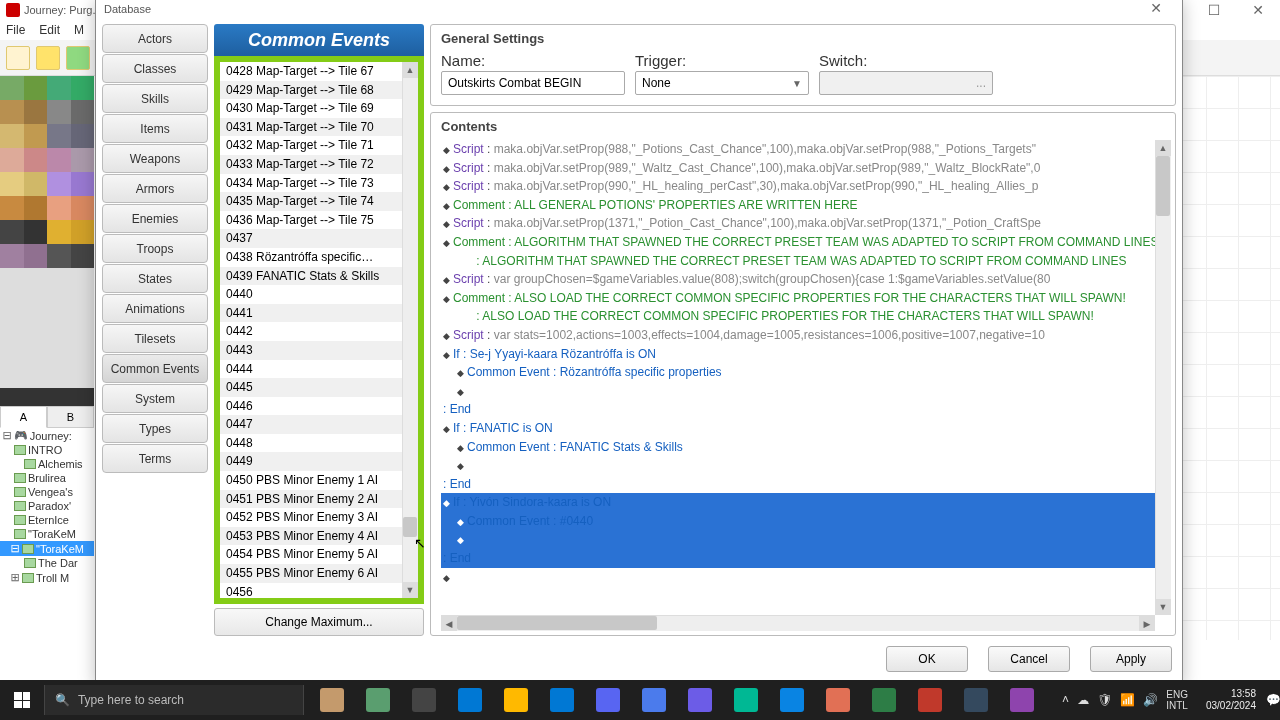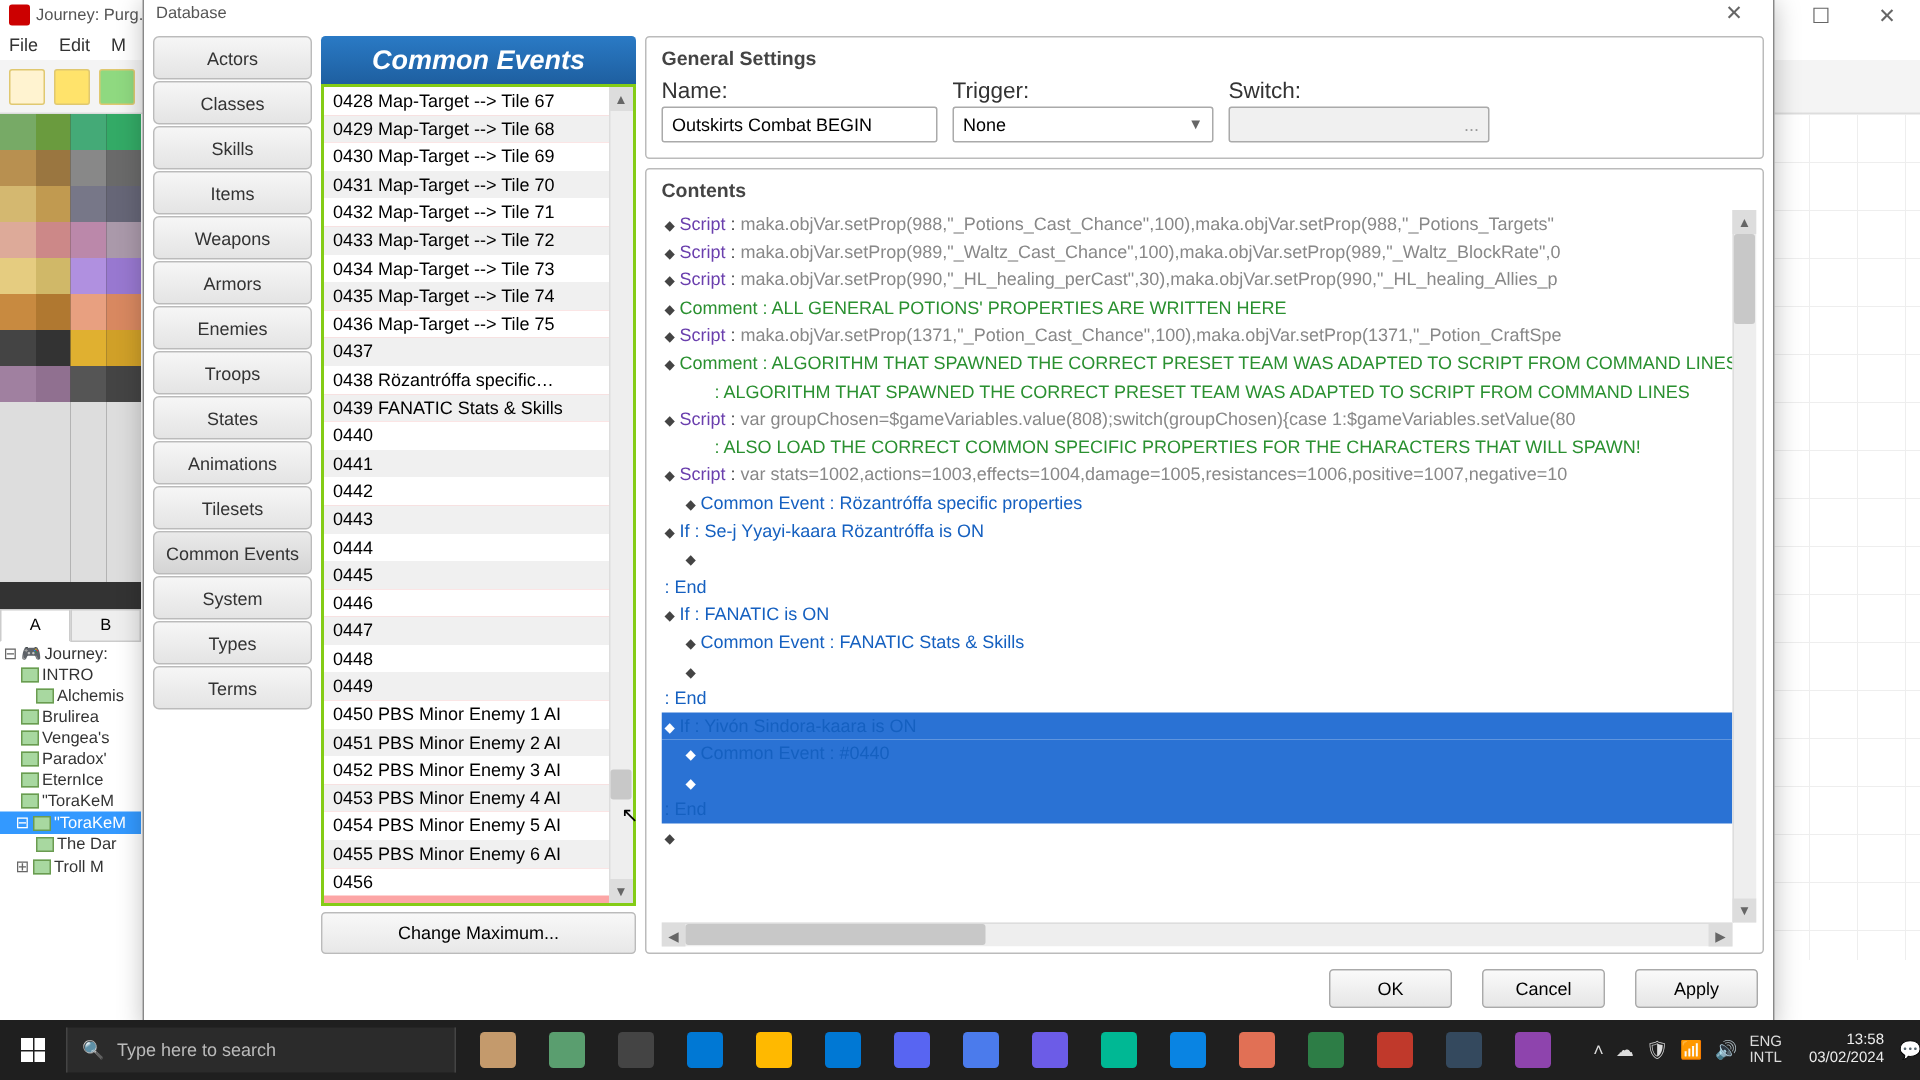--- a/index.html
+++ b/index.html
@@ -75,21 +75,21 @@
 .db-body { position: absolute; left: 6px; top: 26px; right: 6px; bottom: 46px; display: flex; gap: 6px; }
 
 
 .cat-col { width: 106px; display: flex; flex-direction: column; }
 .cat-tab { height: 29px; background: linear-gradient(#f6f6f6,#e4e4e4); border: 1px solid #bbb; border-radius: 4px; margin-bottom: 1px; display: flex; align-items: center; justify-content: center; font-size: 12px; color: #333; }
 .cat-tab.active { background: linear-gradient(#eaeaea,#d4d4d4); font-weight: 500; }
 
 
 .item-col { width: 210px; display: flex; flex-direction: column; }
 .col-header { height: 32px; background: linear-gradient(#2a7ac5,#1e5fa0); color: #fff; font-weight: bold; font-style: italic; font-size: 18px; display: flex; align-items: center; justify-content: center; border-radius: 3px 3px 0 0; }
-.item-list { flex: 1; border: 2px solid #84cc16; background: #fca5a5; overflow: hidden; position: relative; font-family: Consolas, monospace; font-size: 12px; }
+.item-list { flex: 1; border: 6px solid #84cc16; background: #d946ef; overflow: hidden; position: relative; font-family: Consolas, monospace; font-size: 12px; }
 .item-list-inner { position: absolute; inset: 0 16px 0 0; overflow: hidden; }
 .item-row { height: 18.6px; line-height: 18.6px; padding: 0 6px; white-space: nowrap; overflow: hidden; text-overflow: ellipsis; }
 .item-row:nth-child(odd) { background: #fff; }
 .item-row:nth-child(even) { background: #f0f0f0; }
 .list-scroll { position: absolute; right: 0; top: 0; bottom: 0; width: 16px; background: #eee; border-left: 1px solid #ddd; }
 .list-thumb { position: absolute; right: 1px; width: 14px; height: 20px; top: 455px; background: #c8c8c8; border-radius: 2px; }
 .list-arrow { position: absolute; right: 0; width: 16px; height: 16px; background: #ddd; font-size: 9px; text-align: center; line-height: 16px; color: #666; }
 .change-max { height: 28px; border: 1px solid #bbb; background: linear-gradient(#f8f8f8,#e8e8e8); border-radius: 3px; margin-top: 4px; font-size: 12px; }
 
 
@@ -377,24 +377,25 @@
         <div class="code-area">
           <div class="code-inner" id="code-inner">
               <div class="code-line"><span class="diam">◆</span><span class="kw-script">Script</span><span class="col"> : </span><span class="pl">maka.objVar.setProp(988,"_Potions_Cast_Chance",100),maka.objVar.setProp(988,"_Potions_Targets"</span></div>
               <div class="code-line"><span class="diam">◆</span><span class="kw-script">Script</span><span class="col"> : </span><span class="pl">maka.objVar.setProp(989,"_Waltz_Cast_Chance",100),maka.objVar.setProp(989,"_Waltz_BlockRate",0</span></div>
               <div class="code-line"><span class="diam">◆</span><span class="kw-script">Script</span><span class="col"> : </span><span class="pl">maka.objVar.setProp(990,"_HL_healing_perCast",30),maka.objVar.setProp(990,"_HL_healing_Allies_p</span></div>
               <div class="code-line"><span class="diam">◆</span><span class="kw-comment">Comment : ALL GENERAL POTIONS' PROPERTIES ARE WRITTEN HERE</span></div>
               <div class="code-line"><span class="diam">◆</span><span class="kw-script">Script</span><span class="col"> : </span><span class="pl">maka.objVar.setProp(1371,"_Potion_Cast_Chance",100),maka.objVar.setProp(1371,"_Potion_CraftSpe</span></div>
               <div class="code-line"><span class="diam">◆</span><span class="kw-comment">Comment :    ALGORITHM THAT SPAWNED THE CORRECT PRESET TEAM WAS ADAPTED TO SCRIPT FROM COMMAND LINES</span></div>
               <div class="code-line"><span class="diam" style="visibility:hidden">◆</span><span class="kw-comment">&nbsp;&nbsp;&nbsp;&nbsp;&nbsp;&nbsp;&nbsp;:    ALGORITHM THAT SPAWNED THE CORRECT PRESET TEAM WAS ADAPTED TO SCRIPT FROM COMMAND LINES</span></div>
               <div class="code-line"><span class="diam">◆</span><span class="kw-script">Script</span><span class="col"> : </span><span class="pl">var groupChosen=$gameVariables.value(808);switch(groupChosen){case 1:$gameVariables.setValue(80</span></div>
+              <div class="code-line"><span class="diam">◆</span><span class="kw-comment">Comment :    ALSO LOAD THE CORRECT COMMON SPECIFIC PROPERTIES FOR THE CHARACTERS THAT WILL SPAWN!</span></div>
               <div class="code-line"><span class="diam" style="visibility:hidden">◆</span><span class="kw-comment">&nbsp;&nbsp;&nbsp;&nbsp;&nbsp;&nbsp;&nbsp;:    ALSO LOAD THE CORRECT COMMON SPECIFIC PROPERTIES FOR THE CHARACTERS THAT WILL SPAWN!</span></div>
               <div class="code-line"><span class="diam">◆</span><span class="kw-script">Script</span><span class="col"> : </span><span class="pl">var stats=1002,actions=1003,effects=1004,damage=1005,resistances=1006,positive=1007,negative=10</span></div>
+              <div class="code-line"><span class="diam">◆</span><span class="kw-if">If : Se-j Yyayi-kaara Rözantróffa is ON</span></div>
               <div class="code-line ind1"><span class="diam">◆</span><span class="kw-ce">Common Event : Rözantróffa specific properties</span></div>
-              <div class="code-line"><span class="diam">◆</span><span class="kw-if">If : Se-j Yyayi-kaara Rözantróffa is ON</span></div>
               <div class="code-line ind1"><span class="diam">◆</span></div>
               <div class="code-line"><span class="kw-end">: End</span></div>
               <div class="code-line"><span class="diam">◆</span><span class="kw-if">If : FANATIC is ON</span></div>
               <div class="code-line ind1"><span class="diam">◆</span><span class="kw-ce">Common Event : FANATIC Stats &amp; Skills</span></div>
               <div class="code-line ind1"><span class="diam">◆</span></div>
               <div class="code-line"><span class="kw-end">: End</span></div>
               <div class="code-line sel"><span class="diam">◆</span><span class="kw-if">If : Yivón Sindora-kaara is ON</span></div>
               <div class="code-line sel ind1"><span class="diam">◆</span><span class="kw-ce">Common Event : #0440</span></div>
               <div class="code-line sel ind1"><span class="diam">◆</span></div>
               <div class="code-line sel"><span class="kw-end">: End</span></div>

